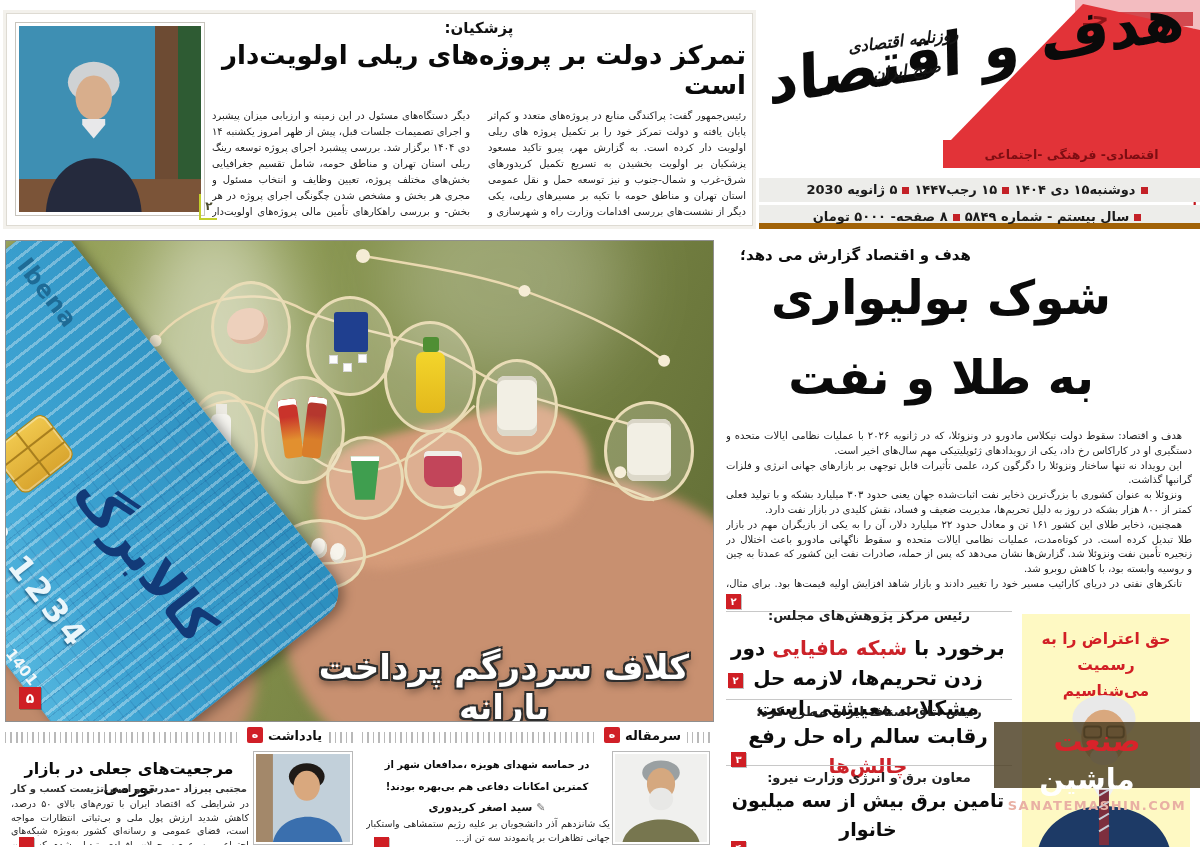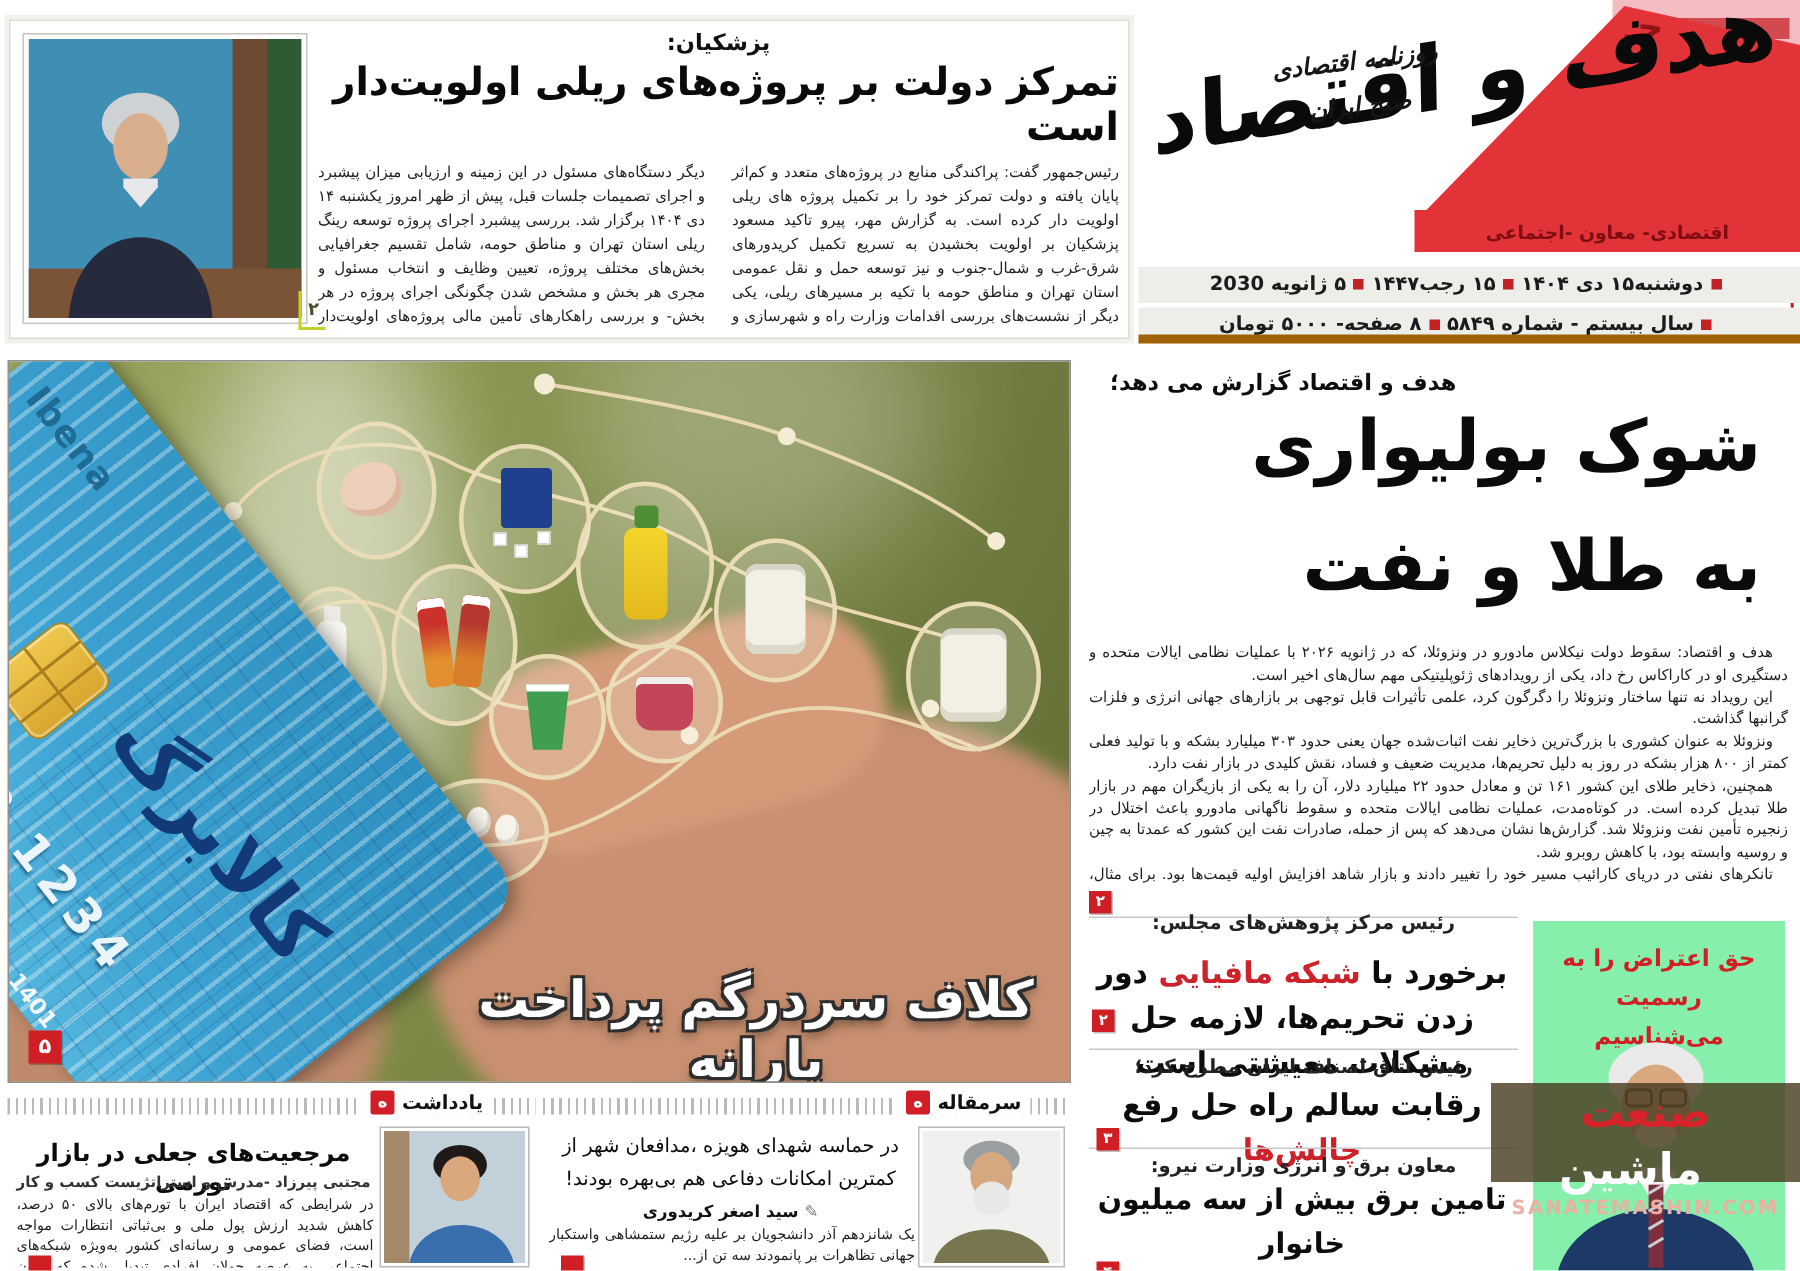--- a/index.html
+++ b/index.html
@@ -97,21 +97,21 @@
     text-shadow:2px 2px 0 #2e2e2e, -2px 2px 0 #2e2e2e, 2px -2px 0 #2e2e2e, -2px -2px 0 #2e2e2e, 0 4px 8px rgba(0,0,0,.55); }
   .badge { position:absolute; background:#cf1e24; color:#fff; font-weight:bold; text-align:center; z-index:7;
     box-shadow:1px 1px 0 rgba(0,0,0,.25); }
   .badge.sm { width:15px; height:15px; font-size:10px; line-height:15px; }
   .badge.lg { width:22px; height:22px; font-size:14px; line-height:22px; }
   .f-badge { left:13px; top:446px; }
 
   
   .main-kicker { position:absolute; left:740px; top:246px; width:420px; text-align:left;
     font-size:15px; font-weight:bold; color:#0d0d0d; }
-  .main-headline { position:absolute; left:708px; top:258px; width:466px; text-align:right;
+  .main-headline { position:absolute; left:708px; top:258px; width:466px; text-align:center;
     font-size:47px; font-weight:bold; color:#0b0b0b; line-height:80px; }
   .main-headline span { display:block; }
   .main-body { position:absolute; left:726px; top:429px; width:466px; height:164px; overflow:hidden;
     font-size:10px; line-height:14.8px; text-align:justify; color:#1d1d1d; }
   .main-body p { text-indent:10px; }
   .b-main { left:726px; top:594px; }
   .col-div { position:absolute; height:1px; background:#c8c8c8; left:726px; width:286px; }
   .d1 { top:611px; } .d2 { top:699px; } .d3 { top:765px; }
   .news-kicker { position:absolute; left:736px; width:266px; text-align:center;
     font-size:13px; font-weight:bold; color:#222; }
@@ -121,21 +121,21 @@
   .n1-k { top:608px; } .n1-h { top:633px; font-size:20px; line-height:30px; }
   .b-n1 { left:728px; top:673px; }
   .n2-k { top:704px; } .n2-h { top:721px; font-size:20px; line-height:30px; }
   .b-n2 { left:731px; top:752px; }
   .n3-k { top:770px; } .n3-h { top:786px; font-size:19px; line-height:29px; }
   .n3-h span { display:block; }
   .b-n3 { left:731px; top:841px; }
 
   
   .ad-box { position:absolute; left:1022px; top:614px; width:168px; height:233px;
-    background:#86efac; z-index:5; overflow:hidden; }
+    background:#fef9c3; z-index:5; overflow:hidden; }
   .ad-text { padding-top:12px; text-align:center; font-size:15.5px; font-weight:bold;
     color:#d21f26; line-height:26px; }
   .ad-text span { display:block; }
   .ad-person { position:absolute; left:6px; bottom:-8px; width:152px; height:168px; }
 
   
   .watermark { position:absolute; left:994px; top:722px; width:206px; height:66px;
     background:rgba(74,61,33,.82); z-index:10; text-align:center; color:#fff; }
   .wm-fa { font-size:29px; font-weight:bold; line-height:38px; }
   .wm-fa .w1 { color:#d8232a; } .wm-fa .w2 { color:#fff; margin-right:20px; }
@@ -158,21 +158,21 @@
   .sec-photo svg { width:100%; height:100%; display:block; }
   .note-photo { left:248px; width:100px; height:94px; }
   .ed-photo { left:250px; width:98px; height:94px; }
   .note-headline { position:absolute; left:6px; top:32px; width:236px; text-align:center;
     font-size:16px; font-weight:bold; color:#0b0b0b; }
   .note-author { position:absolute; left:6px; top:56px; width:236px; text-align:center;
     font-size:10px; font-weight:bold; color:#333; }
   .note-body { position:absolute; left:6px; top:70px; width:238px; height:48px; overflow:hidden;
     font-size:9.5px; line-height:13.5px; text-align:justify; color:#222; }
   .ed-headline { position:absolute; left:4px; top:27px; width:242px; text-align:center;
-    font-size:13px; font-weight:normal; color:#0b0b0b; line-height:22px; }
+    font-size:10px; font-weight:bold; color:#0b0b0b; line-height:22px; }
   .ed-author { position:absolute; left:4px; top:74px; width:242px; text-align:center;
     font-size:11px; font-weight:bold; color:#111; }
   .pen { color:#777; font-size:11px; margin-left:4px; }
   .ed-body { position:absolute; left:4px; top:90px; width:244px; height:28px; overflow:hidden;
     font-size:9.5px; line-height:13.5px; text-align:justify; color:#222; }
   .b-note { left:14px; top:110px; } .b-ed { left:12px; top:110px; }
 </style>
 </head>
 <body>
 
@@ -206,21 +206,21 @@
     <rect x="190" y="140" width="257" height="28" fill="#e23338"></rect>
     <circle cx="440" cy="198" r="4" fill="#c4161c"></circle>
     <path d="M440,198 C444,204 441,210 437,212" stroke="#c4161c" stroke-width="2" fill="none"></path>
   </svg>
   <div class="ribbon-text">جـ</div>
   <div class="mast-logo">هدف و اقتصاد</div>
   <div class="mast-tagline">
     <span>روزنامه اقتصادی</span>
     <span>صبح ایران</span>
   </div>
-  <div class="mast-category">اقتصادی- معاون -اجتماعی</div>
+  <div class="mast-category">اقتصادی- فرهنگی -اجتماعی</div>
   <div class="dateline dl1">
     <span class="rsq"></span><span>دوشنبه۱۵ دی ۱۴۰۴</span><span class="rsq"></span><span>۱۵ رجب۱۴۴۷</span><span class="rsq"></span><span>۵ ژانویه 2030</span>
   </div>
   <div class="dateline dl2">
     <span class="rsq"></span><span>سال بیستم - شماره ۵۸۴۹</span><span class="rsq"></span><span>۸ صفحه- ۵۰۰۰ تومان</span>
   </div>
 </header>
 
 <figure class="feature">
   <div class="f-glow" style="left:120px; top:-40px; width:180px; height:420px;"></div>

